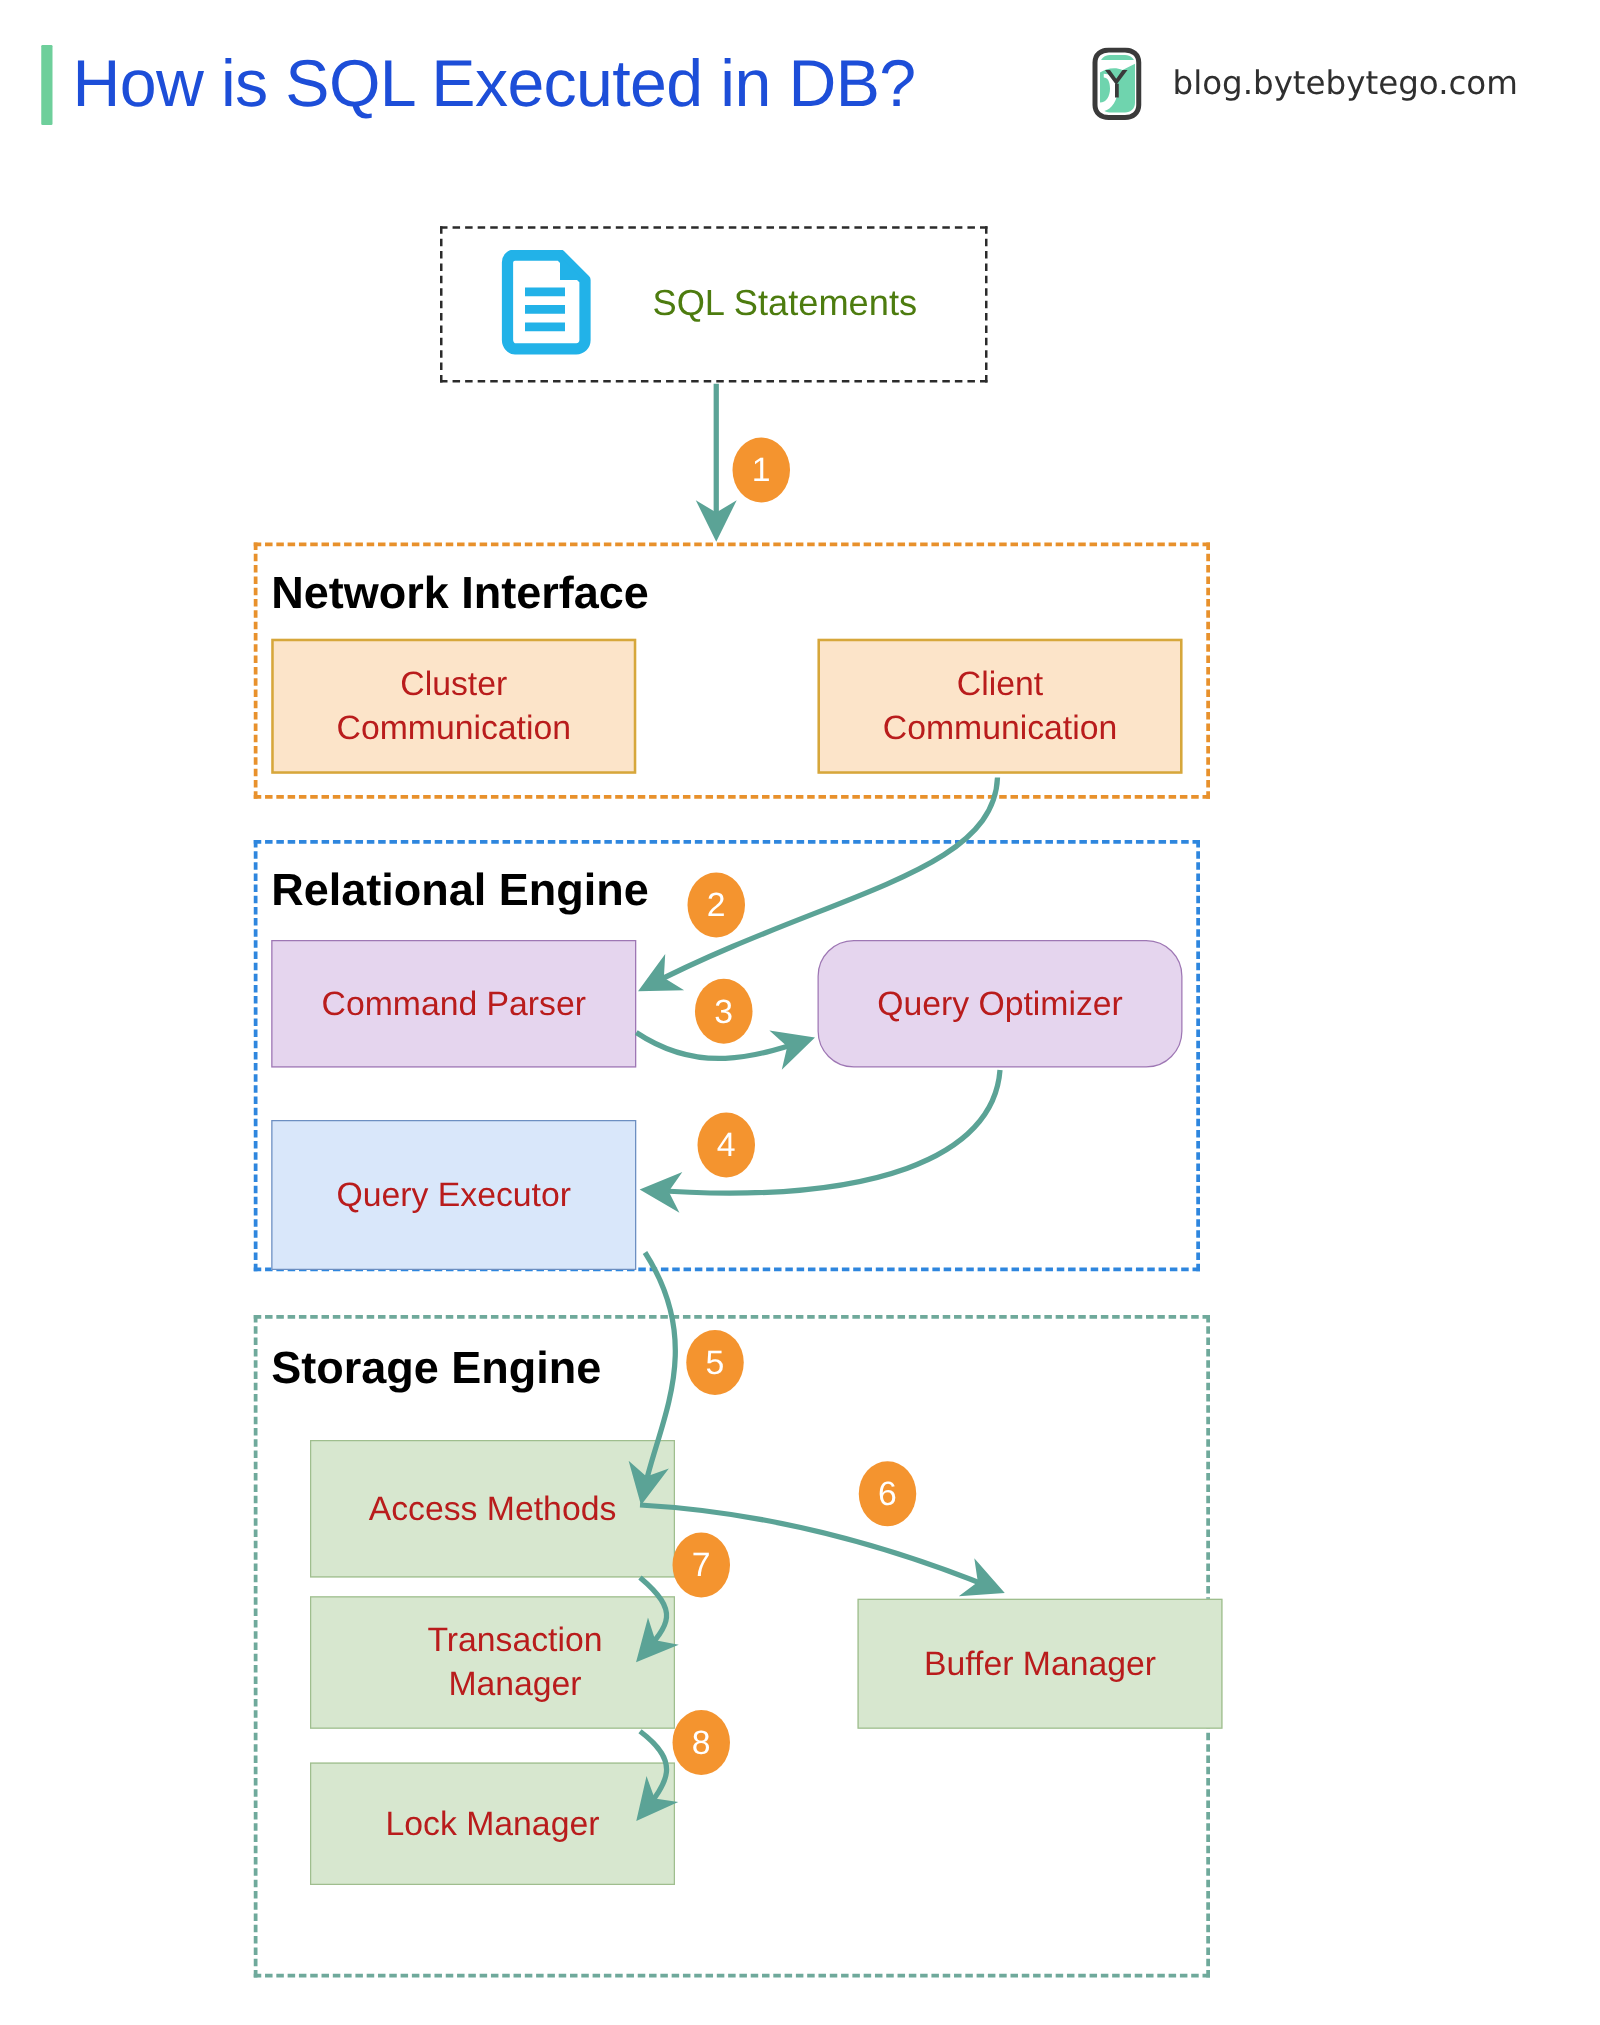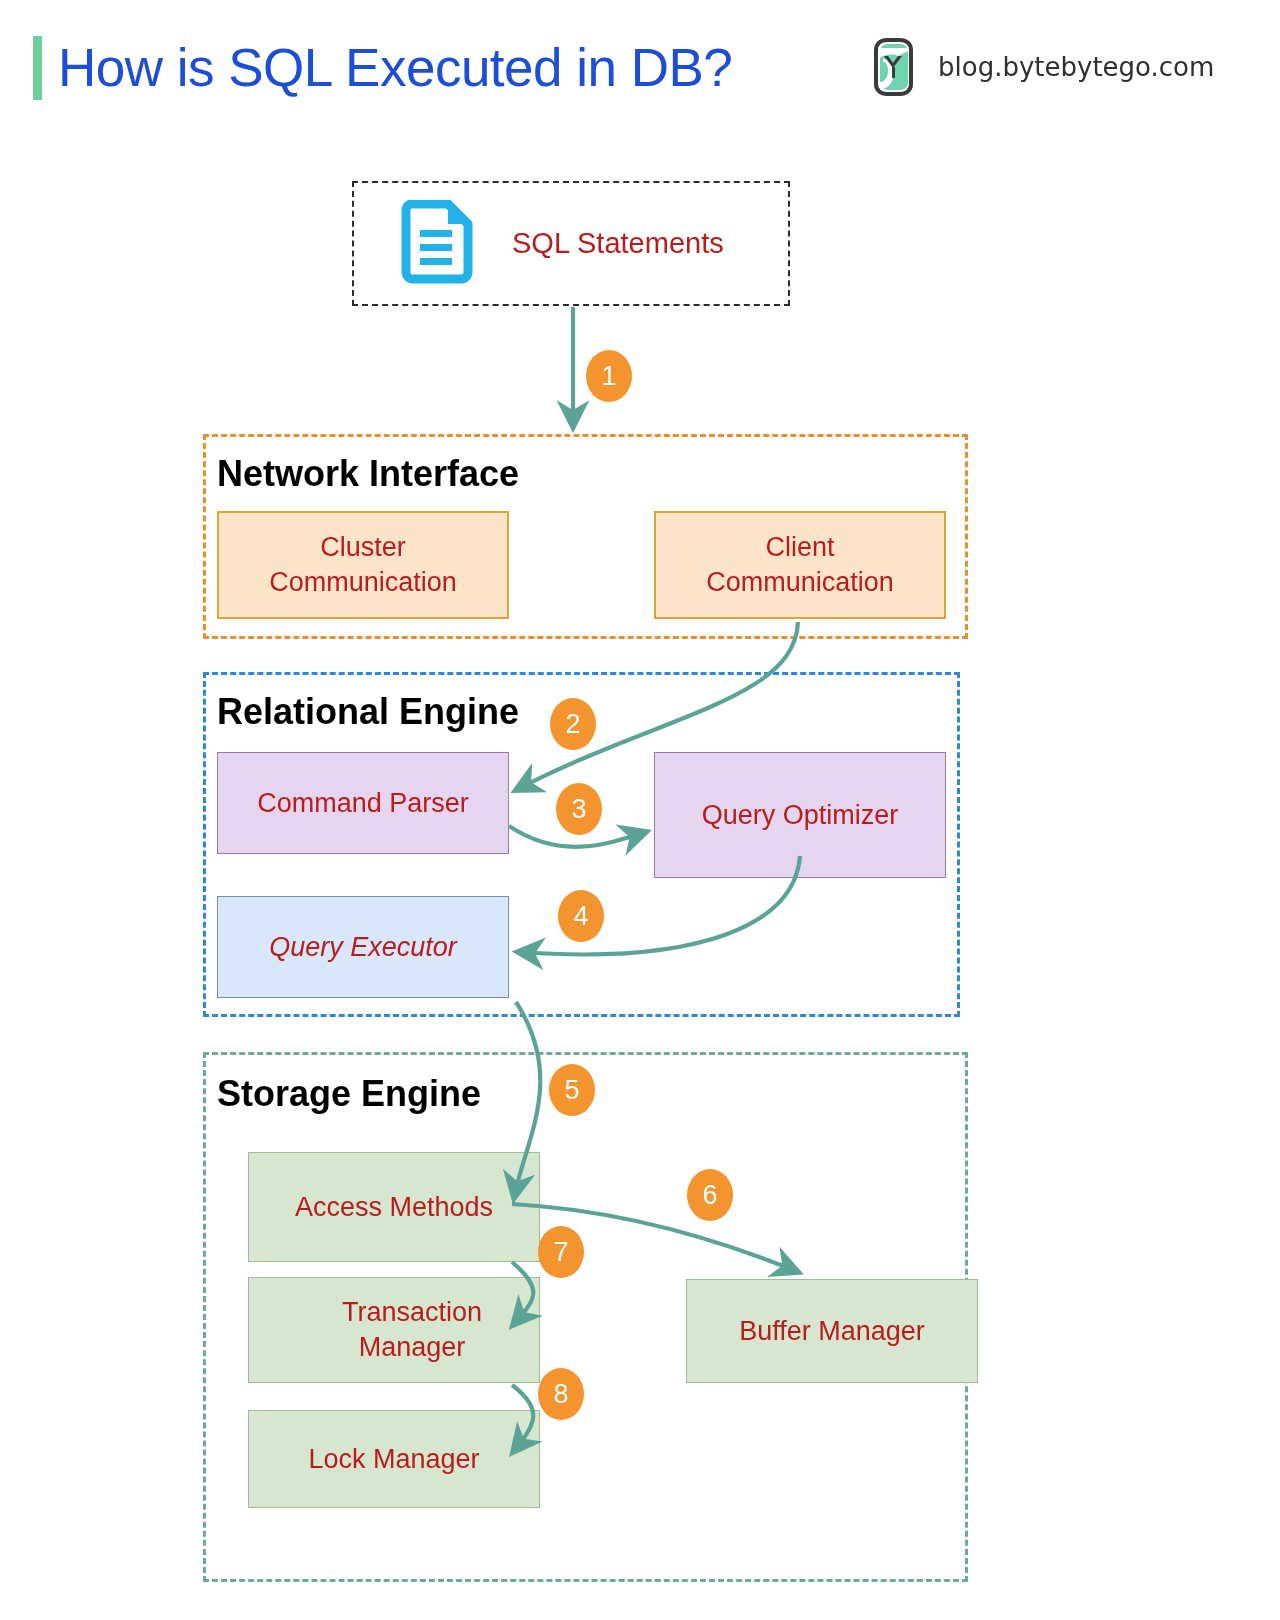--- a/index.html
+++ b/index.html
@@ -47,21 +47,21 @@
     position:absolute;font-size:36px;font-weight:bold;color:#000;white-space:nowrap;
   }
 
   
   #sql-stmt-box{
     position:absolute;left:352px;top:181px;width:438px;height:125px;
     box-sizing:border-box;border:2px dashed #2b2b2b;
     display:flex;align-items:center;
   }
   #sql-doc-icon{margin-left:36px;width:88px;height:88px;display:block;}
-  #sql-stmt-label{margin-left:34px;font-size:29px;color:#b91c1c;white-space:nowrap;}
+  #sql-stmt-label{margin-left:44px;font-size:29px;color:#4d7c0f;white-space:nowrap;}
 
   
   #arrows{position:absolute;left:0;top:0;width:1280px;height:1620px;pointer-events:none;}
 
   
   .badge{
     position:absolute;width:46px;height:52px;border-radius:50%;
     background:#F4942F;color:#ffffff;
     display:flex;align-items:center;justify-content:center;
     font-size:27px;font-weight:400;line-height:1;
@@ -115,25 +115,25 @@
   </span>
 </div>
 
 <div class="group group-blue" style="left:203px;top:672px;width:757px;height:345px;"></div>
 <div class="group-title" style="left:217px;top:691px;">Relational Engine</div>
 
 <div class="box box-purple" style="left:217px;top:752px;width:292px;height:102px;">
   <span class="lbl">Command Parser</span>
 </div>
 
-<div class="box box-purple" style="left:654px;top:752px;width:292px;height:126px;">
+<div class="box box-purple" style="left:654px;top:752px;width:292px;height:102px;border-radius:29px;">
   <span class="lbl">Query Optimizer</span>
 </div>
 
-<div class="box box-blue" style="left:217px;top:896px;width:292px;height:102px;font-style:italic;">
+<div class="box box-blue" style="left:217px;top:896px;width:292px;height:120px;">
   <span class="lbl">Query Executor</span>
 </div>
 
 <div class="group group-green" style="left:203px;top:1052px;width:765px;height:530px;"></div>
 <div class="group-title" style="left:217px;top:1073px;">Storage Engine</div>
 
 <div class="box box-green" style="left:217px;top:1152px;width:292px;height:110px;">
   <span class="lbl">Access Methods</span>
 </div>
 

